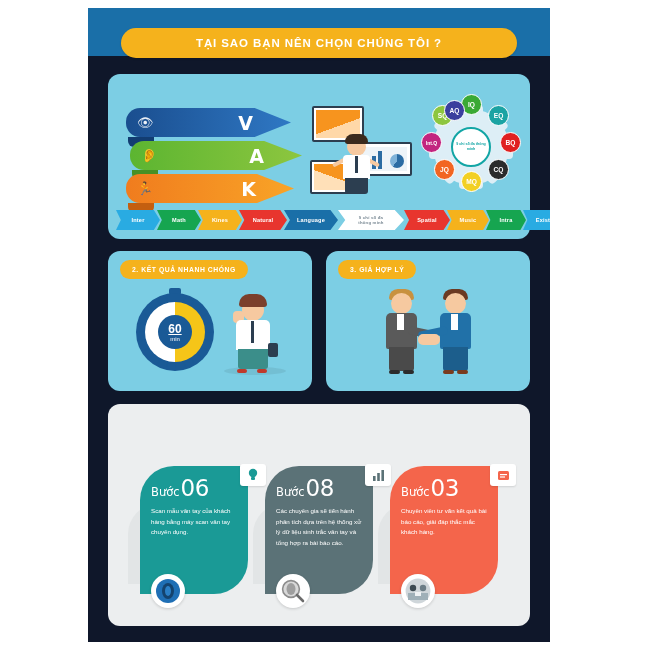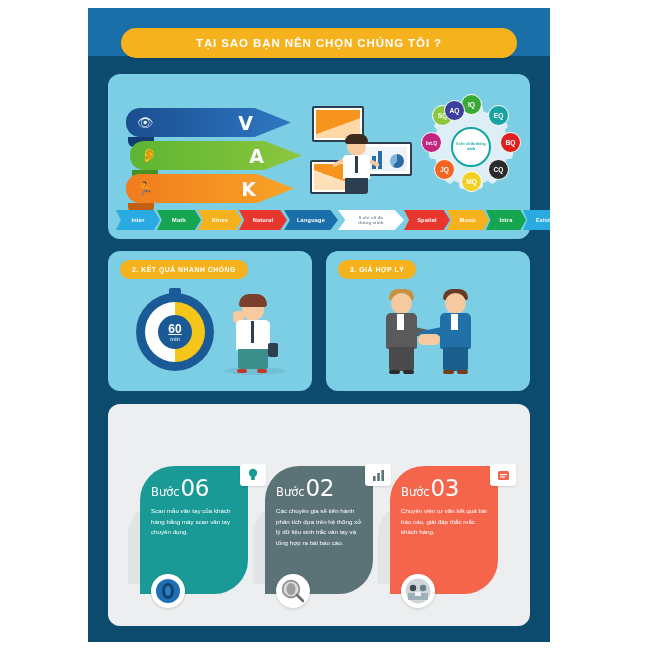--- a/index.html
+++ b/index.html
@@ -6,21 +6,21 @@
   html, body {
     width: 650px; height: 650px;
     font-family: "Liberation Sans", sans-serif;
     background: #ffffff;
     overflow: hidden;
   }
   #poster {
     position: absolute;
     left: 88px; top: 8px;
     width: 462px; height: 634px;
-    background: #0c4a6e;
+    background: #0f172a;
     overflow: hidden;
   }
   
   .topbar {
     position: absolute; left: 0; top: 0;
     width: 462px; height: 48px;
     background: #1a6fa8;
   }
   .title-pill {
     position: absolute; left: 33px; top: 20px;
@@ -419,21 +419,21 @@
       <svg width="26" height="26" viewBox="0 0 26 26">
           <circle cx="13" cy="13" r="12" fill="#1f6fb5"></circle>
           <ellipse cx="13" cy="13" rx="6" ry="8" fill="#14436e"></ellipse>
           <ellipse cx="13" cy="13" rx="3" ry="5" fill="#2a7fc6"></ellipse>
         </svg>
     </div>
 
     <div class="step" id="st2">
       <div class="hd">
         <span class="w">Bước</span>
-        <span class="n">02</span>
+        <span class="n">08</span>
       </div>
       <div class="bd">Các chuyên gia sẽ tiến hành phân tích dựa trên hệ thống xử lý dữ liệu sinh trắc vân tay và tổng hợp ra bài báo cáo.</div>
     </div>
     <div class="step-badge" id="bg2">
       <svg width="13" height="12" viewBox="0 0 13 12">
           <rect x="1" y="7" width="2.6" height="5" fill="#5b7277"></rect>
           <rect x="5.2" y="4" width="2.6" height="8" fill="#5b7277"></rect>
           <rect x="9.4" y="1" width="2.6" height="11" fill="#5b7277"></rect>
         </svg>
     </div>

